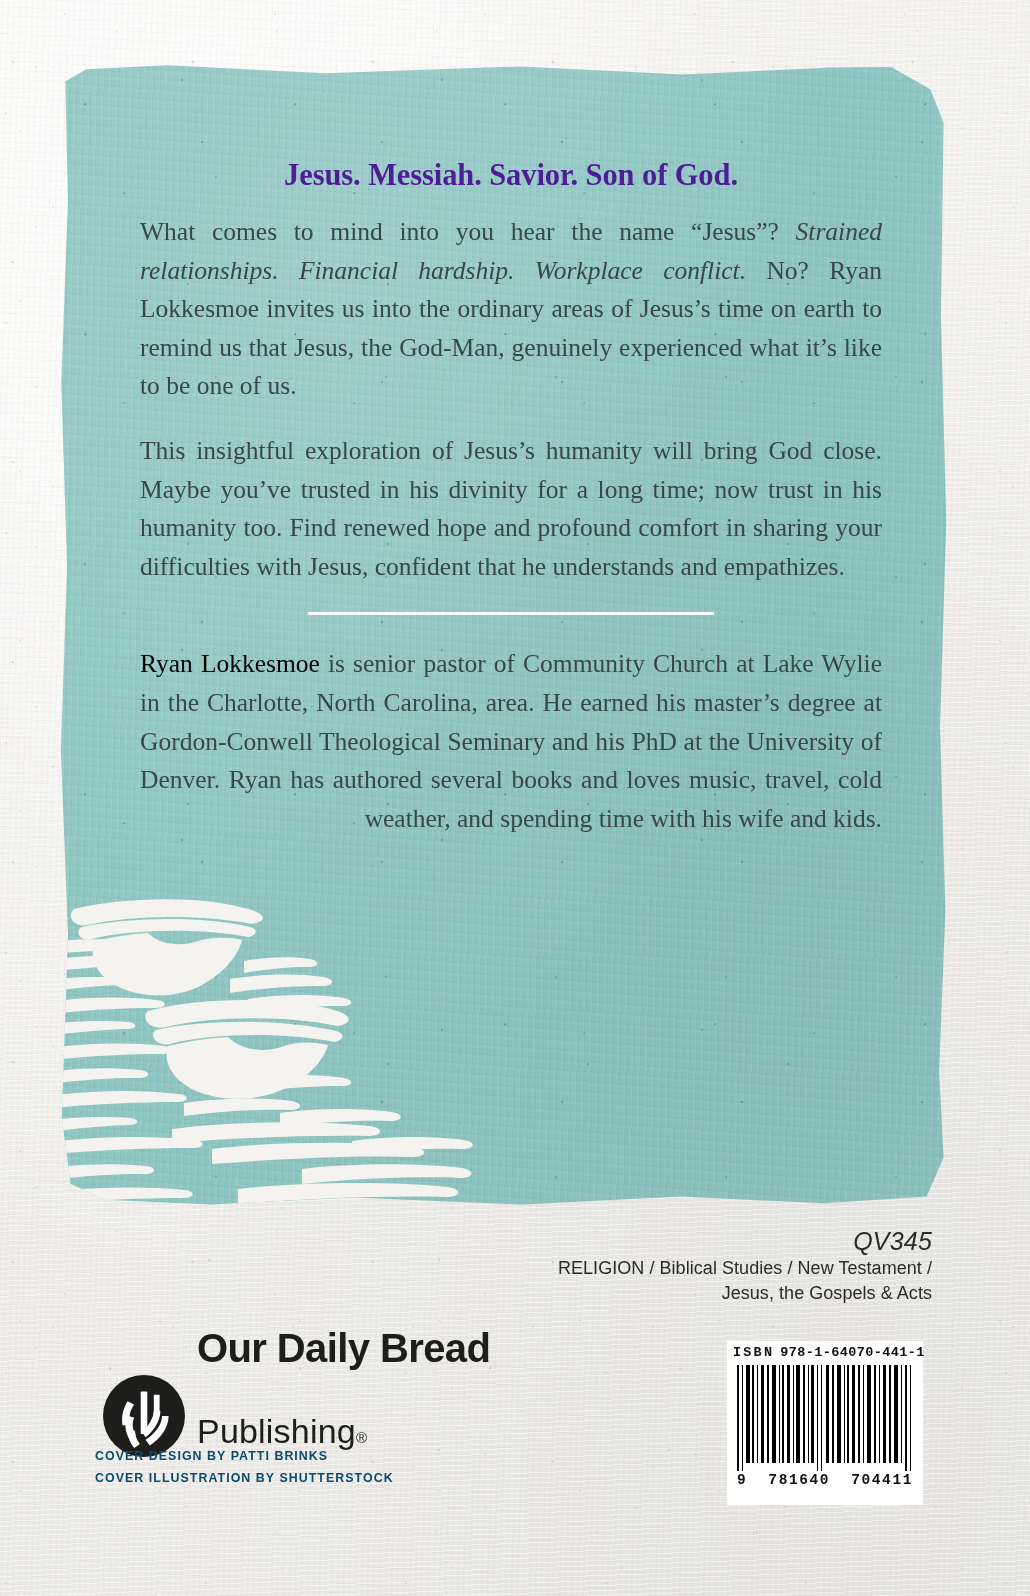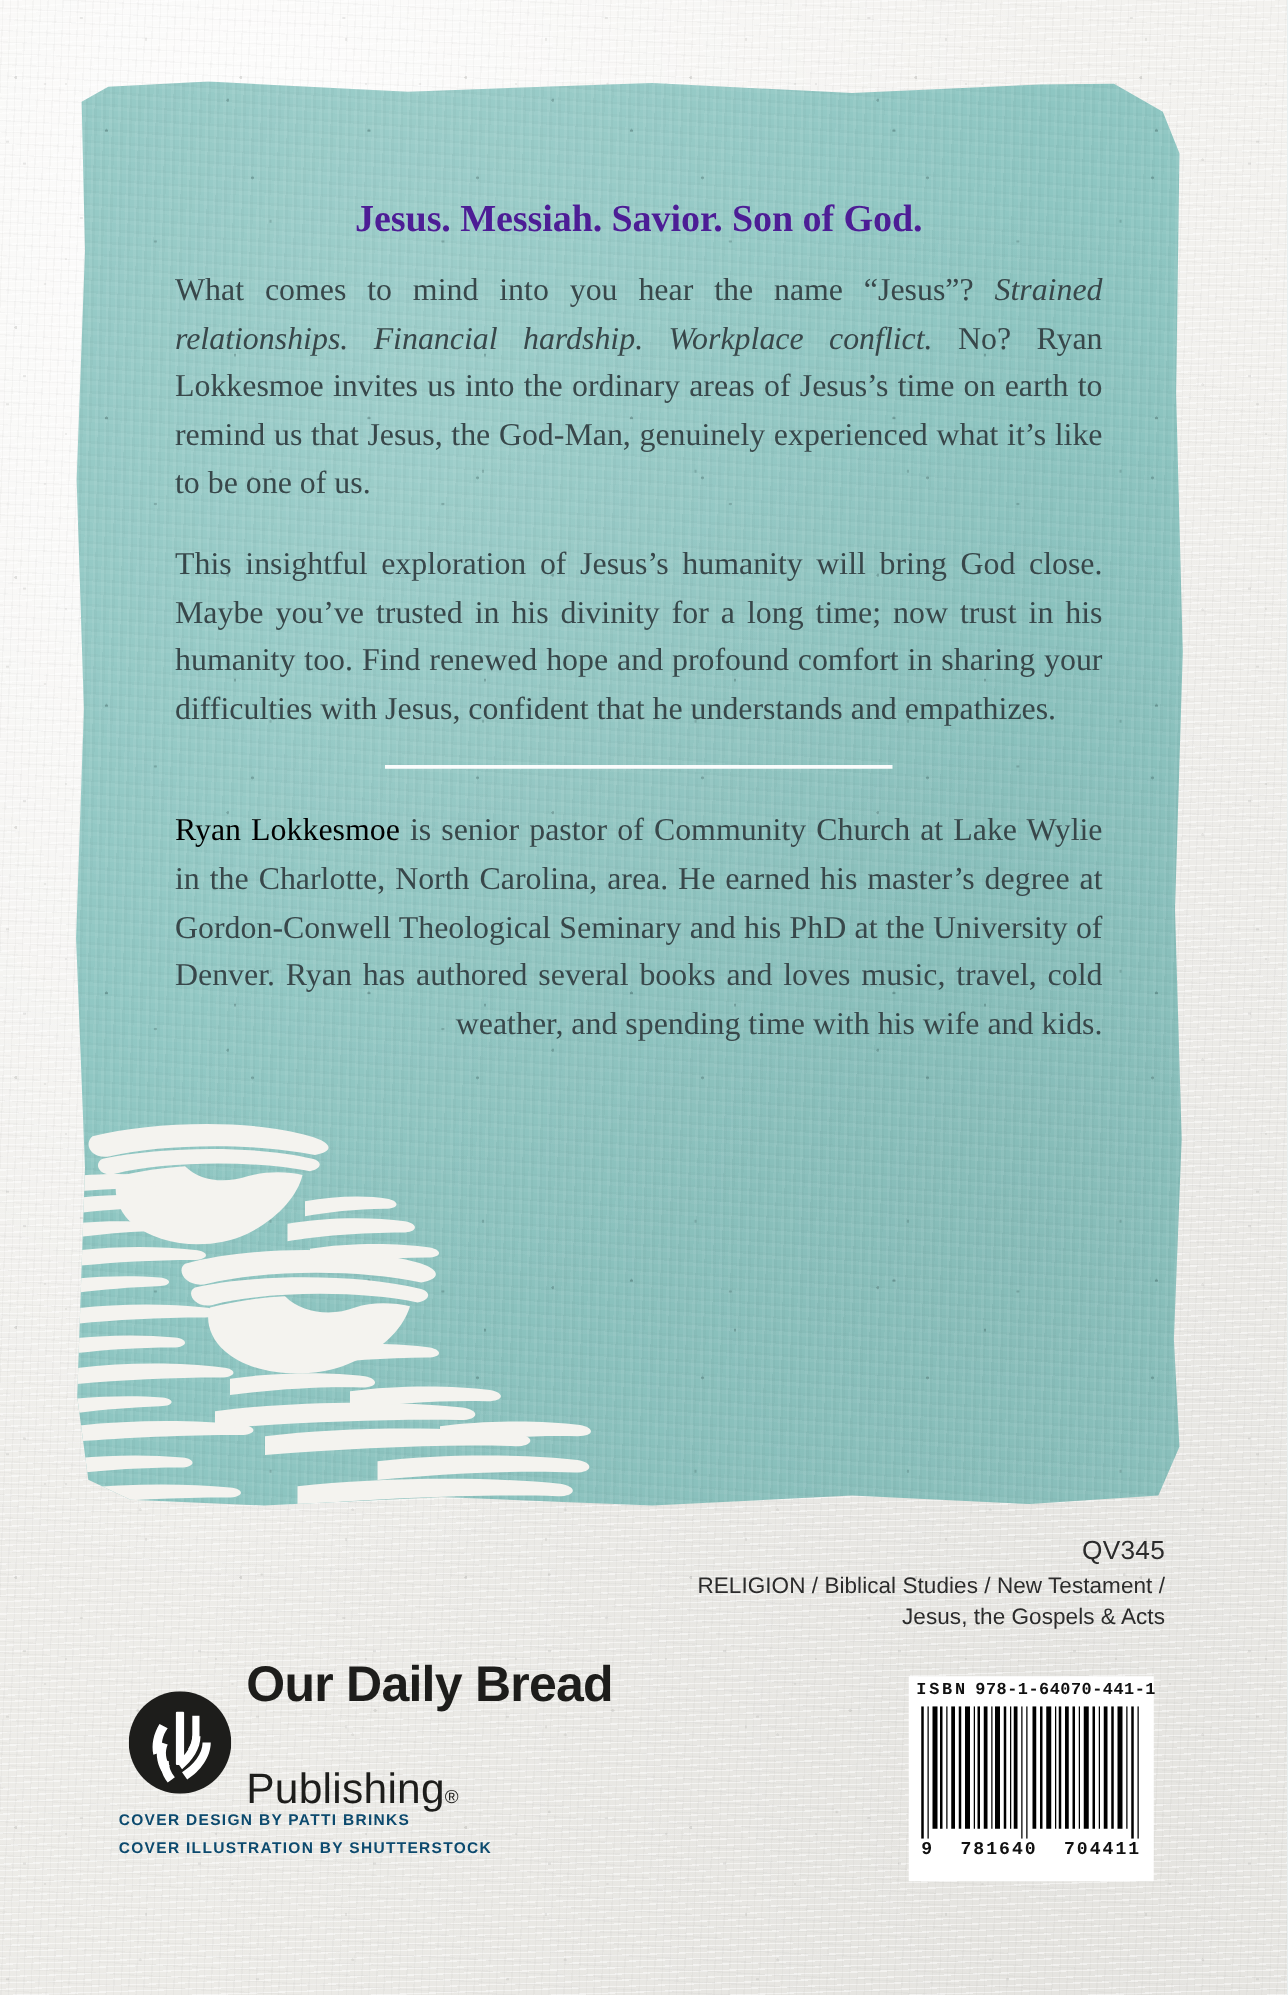--- a/index.html
+++ b/index.html
@@ -159,24 +159,25 @@
   
   #meta-block {
     position: absolute;
     right: 98px; top: 1228px;
     width: 420px;
     text-align: right;
     font-family: "Liberation Sans", sans-serif;
     color: #2b2b2b;
   }
   #bisac-code {
-    font-size: 21px;
+    font-size: 25px;
     letter-spacing: .2px;
     line-height: 26px;
     margin-bottom: 2px;
+    font-style: italic;
   }
   #bisac-line {
     font-size: 18px;
     line-height: 25px;
     letter-spacing: .05px;
   }
 
   
   #barcode-box {
     position: absolute;
@@ -210,21 +211,21 @@
     justify-content: space-between;
     padding: 1px 4px 0 4px;
     letter-spacing: 1.6px;
   }
 
   
   #publisher {
     position: absolute;
     left: 103px; top: 1327px;
     display: flex;
-    align-items: center;
+    align-items: flex-end;
   }
   #logo-mark { width: 82px; height: 82px; flex: 0 0 auto; margin-top: 3px; }
   #logo-words {
     margin-left: 12px;
     font-family: "Liberation Sans", sans-serif;
     color: #1d1d1b;
   }
   #logo-line1 {
     font-size: 40px;
     font-weight: bold;

